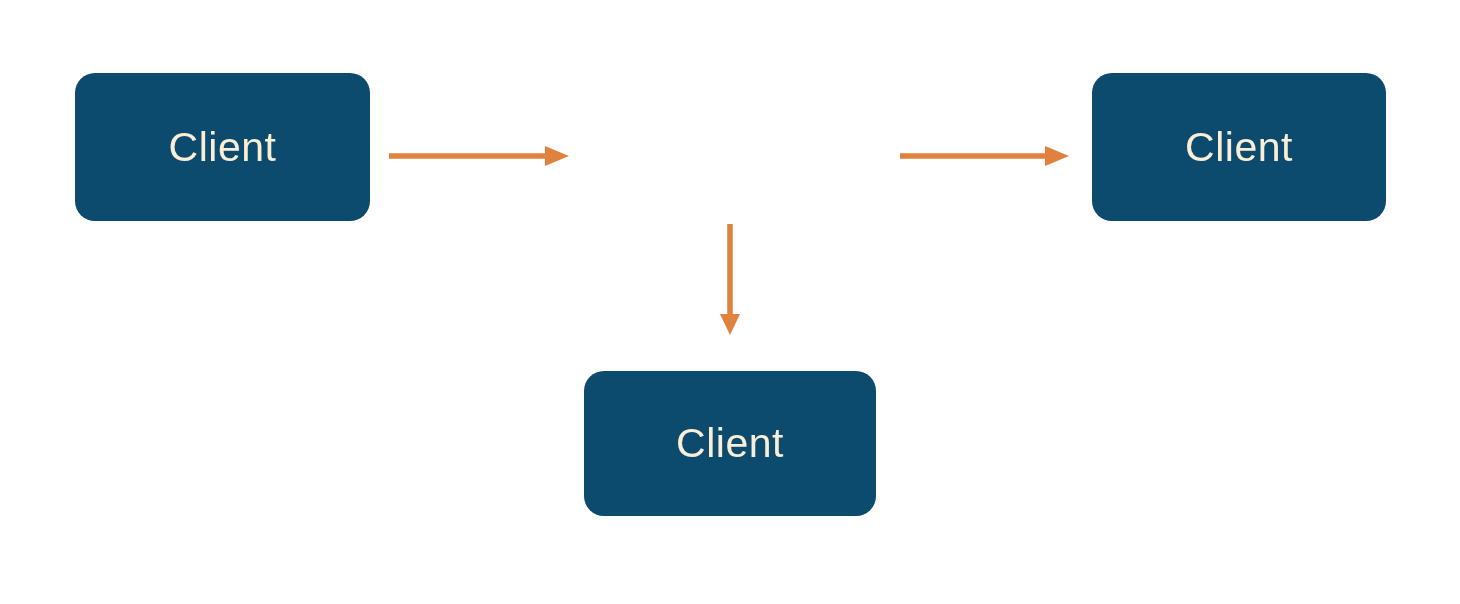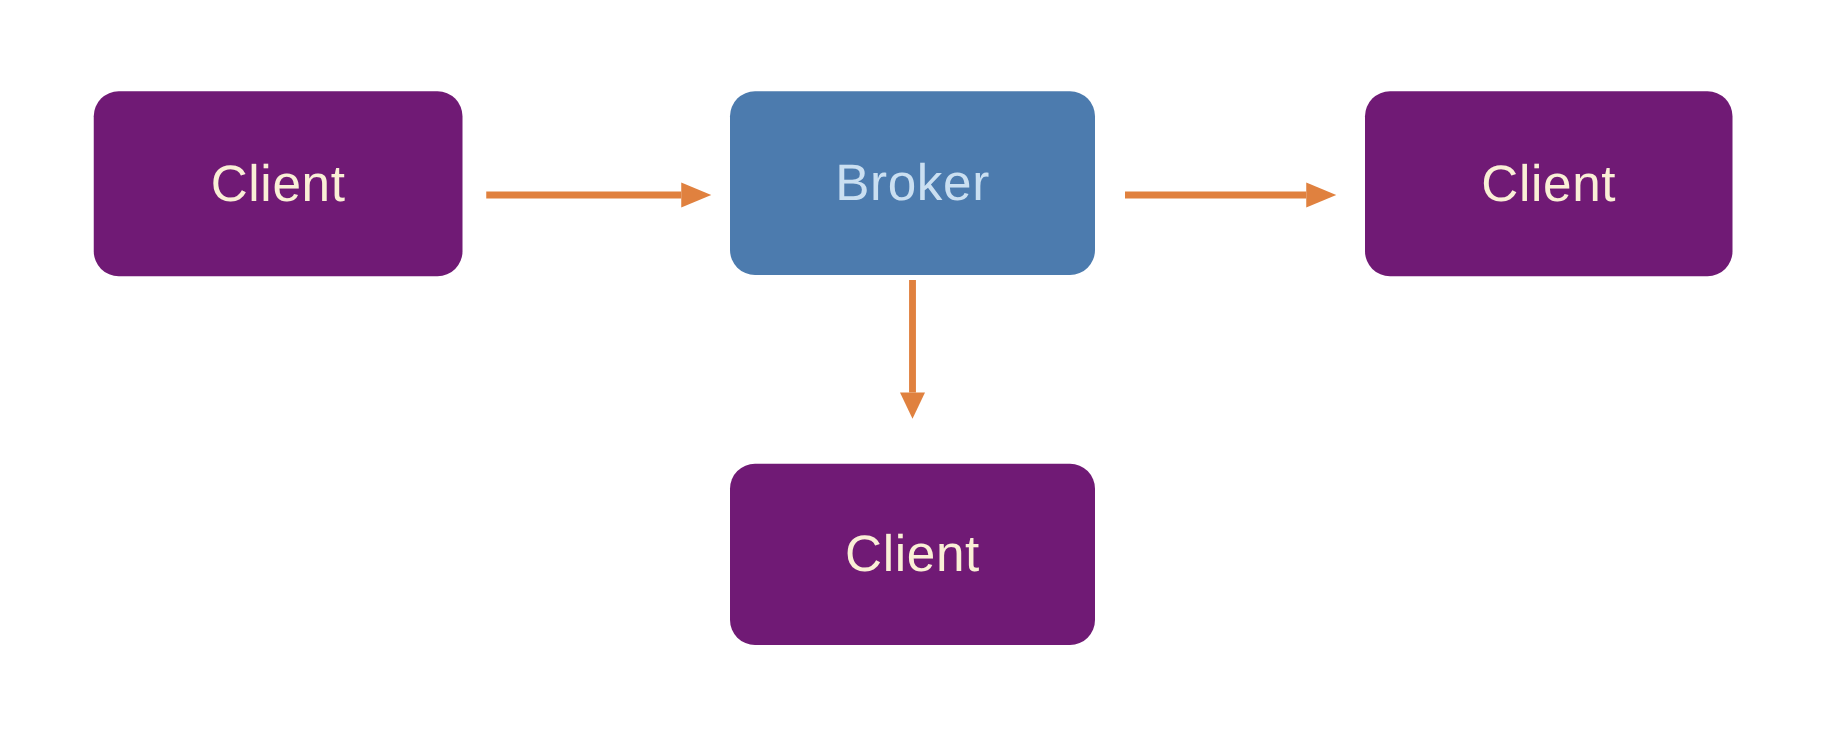--- a/index.html
+++ b/index.html
@@ -29,21 +29,21 @@
   }
   .node-label {
     font-family: "Liberation Sans", sans-serif;
     font-weight: 400;
     letter-spacing: 0.5px;
     line-height: 1;
     white-space: nowrap;
   }
   
   .node-client {
-    background: #701a75;
+    background: #0c4a6e;
   }
   .node-client .node-label {
     color: #faefd6;
     font-size: 41px;
   }
   
   .node-broker {
     background: #4c7bae;
   }
   .node-broker .node-label {
@@ -75,23 +75,20 @@
     <span class="node-label">Client</span>
   </div>
 
   <svg class="arrow-svg" id="arrow-left-to-broker" viewBox="0 0 190 36">
     <g>
       <line x1="4" y1="18" x2="160" y2="18" stroke="#e0813f" stroke-width="5.5" stroke-linecap="butt"></line>
       <polygon points="160,8 184,18 160,28" fill="#e0813f"></polygon>
     </g>
   </svg>
 
-  <div class="node node-broker" id="node-broker">
-    <span class="node-label">Broker</span>
-  </div>
 
   <svg class="arrow-svg" id="arrow-broker-to-right" viewBox="0 0 180 36">
     <g>
       <line x1="5" y1="18" x2="150" y2="18" stroke="#e0813f" stroke-width="5.5" stroke-linecap="butt"></line>
       <polygon points="150,8 174,18 150,28" fill="#e0813f"></polygon>
     </g>
   </svg>
 
   <div class="node node-client" id="node-client-right">
     <span class="node-label">Client</span>

